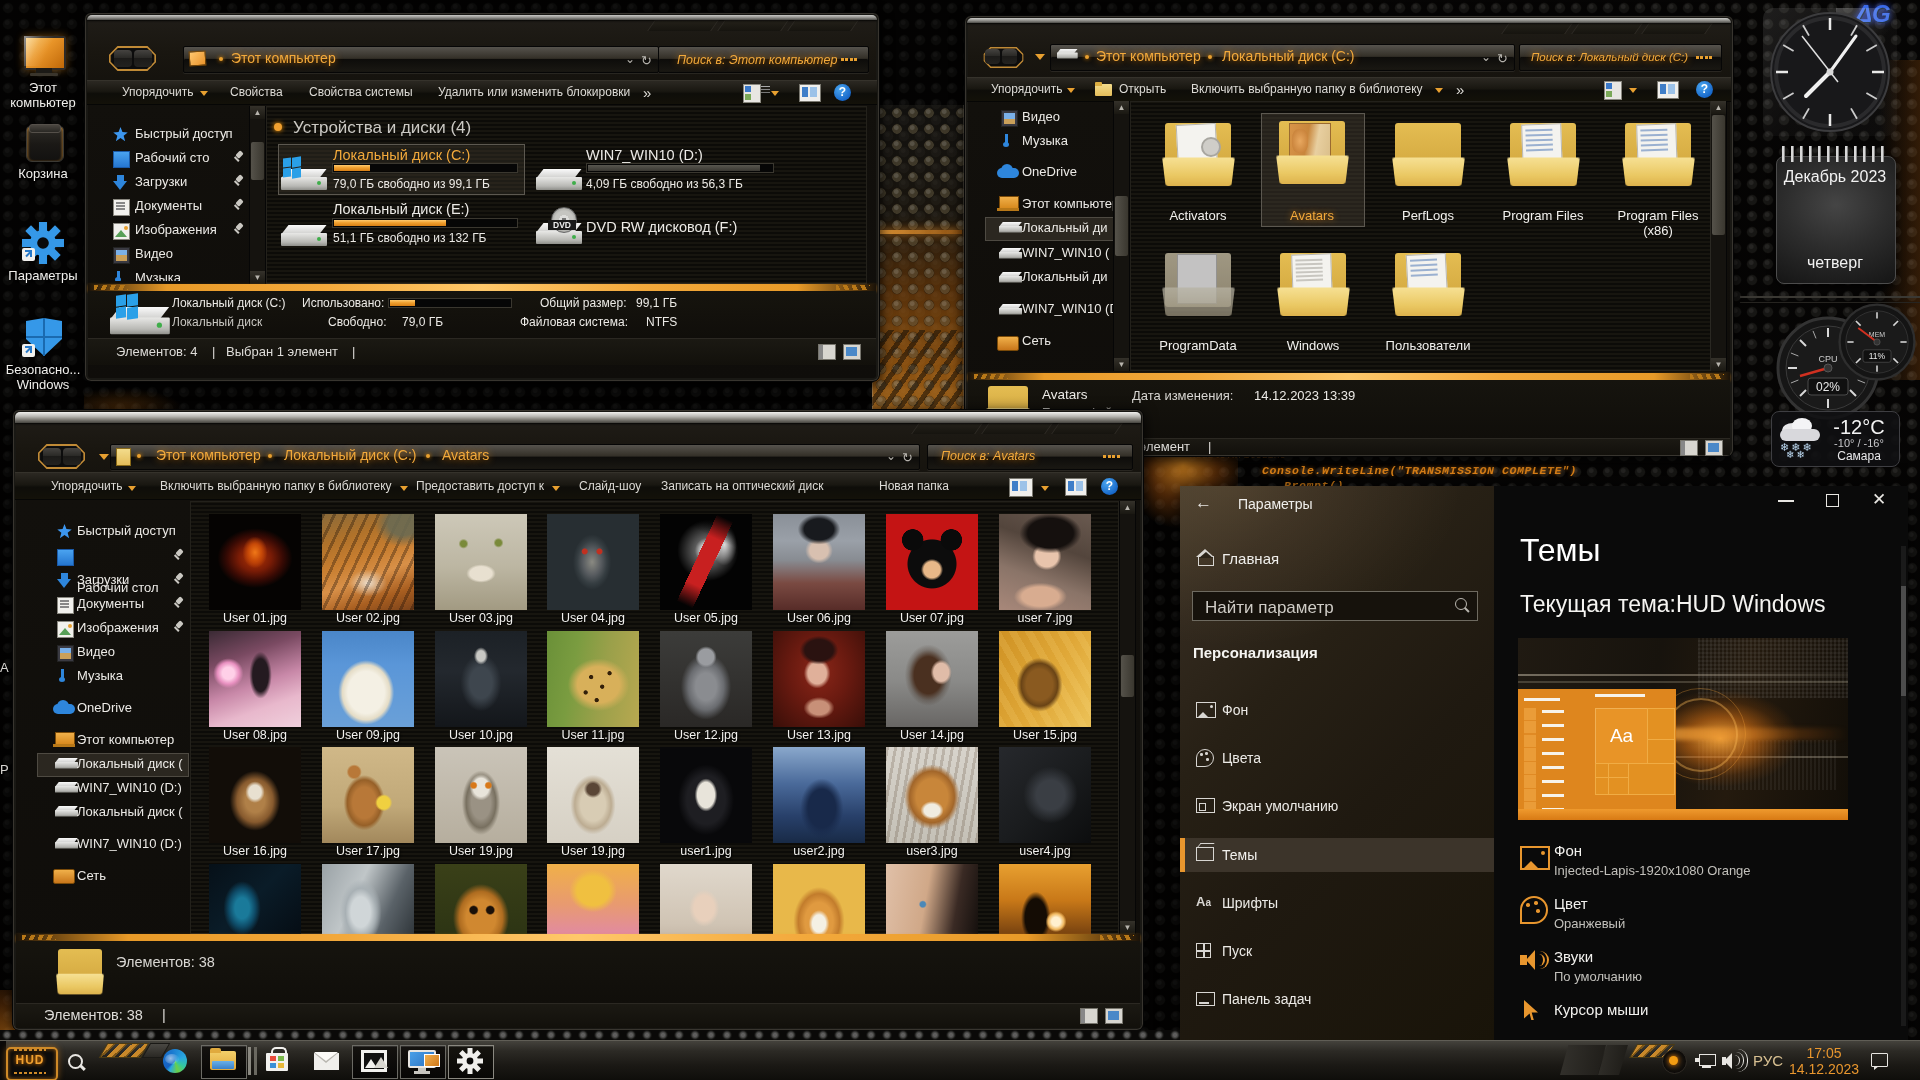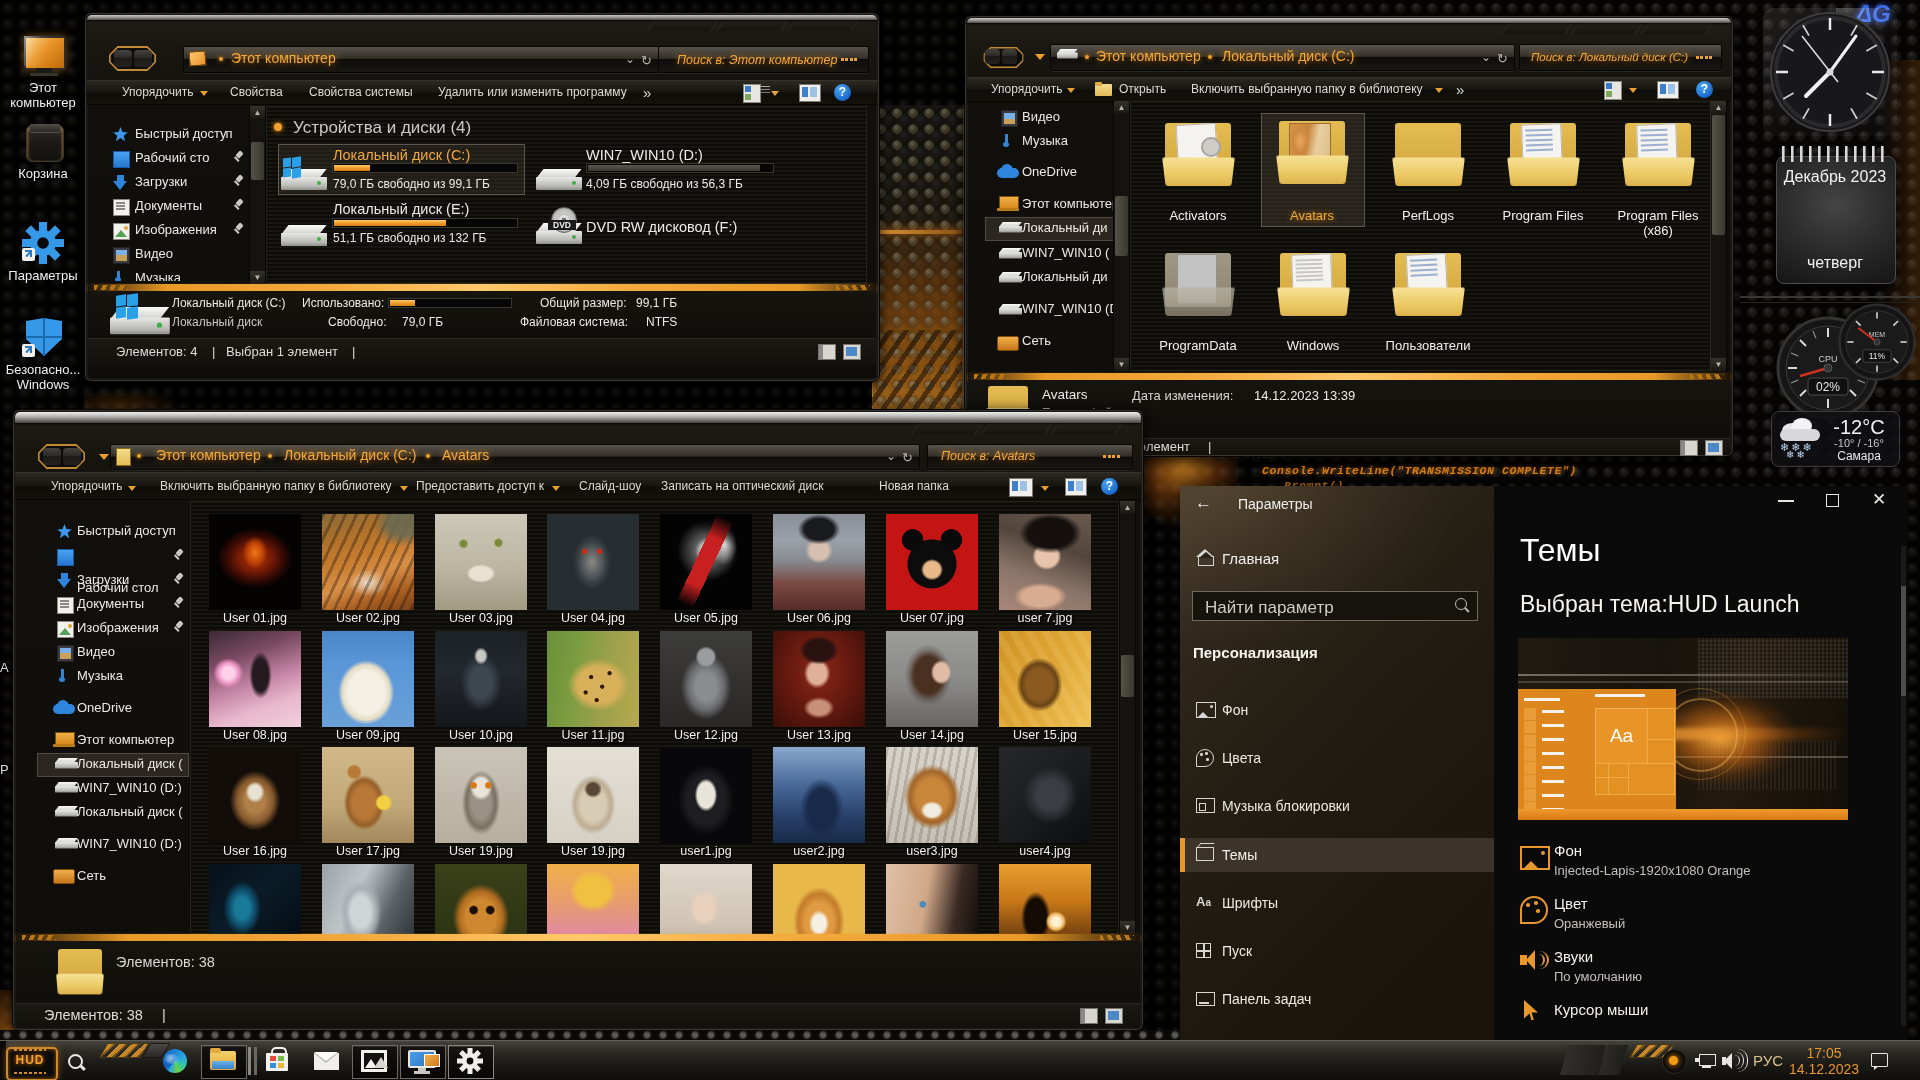--- a/index.html
+++ b/index.html
@@ -131,21 +131,21 @@
       <div class="inner"></div>
     </div>
   <div class="srch abs" style="left:592px;top:40px;">Поиск в: Этот компьютер</div>
   <div class="abs" style="left:756px;top:45px;width:17px;height:3px;background:repeating-linear-gradient(90deg,#e8a030 0 3px,rgba(0,0,0,0) 3px 4.5px);"></div>
 
   <div class="trow" style="left:2px;top:67px;width:790px;">
     <div class="titem" style="left:35px;">Упорядочить</div>
       <div class="tarr" style="left:113px;"></div>
     <div class="titem" style="left:143px;">Свойства</div>
     <div class="titem" style="left:222px;">Свойства системы</div>
-    <div class="titem" style="left:351px;">Удалить или изменить программу</div>
+    <div class="titem" style="left:351px;">Удалить или изменить блокировки</div>
     <div class="titem" style="left:556px;font-size:15px;">»</div>
     <div class="lysm" style="left:656px;top:3px;"></div>
     <div class="abs" style="left:674px;top:5px;width:9px;height:11px;background:linear-gradient(180deg,#aaa 0 1.5px,rgba(0,0,0,0) 1.5px 3px,#888 3px 4.5px,rgba(0,0,0,0) 4.5px 6px,#777 6px 7.5px,rgba(0,0,0,0) 7.5px);"></div>
     <div class="tarr" style="left:684px;"></div>
     <div class="pvic" style="left:712px;top:3px;"></div>
     <div class="helpq" style="left:747px;top:3px;">?</div>
   </div>
 
   <div class="nico" style="left:28px;top:114px;background:#3c96ee;clip-path:polygon(50% 0,63% 33%,98% 36%,71% 58%,81% 95%,50% 73%,19% 95%,29% 58%,2% 36%,37% 33%);"></div>
   <div class="navitem" style="left:50px;top:110px;">Быстрый дост<span style="letter-spacing:-1px;">уп</span></div>
@@ -760,42 +760,42 @@
   <div class="abs" style="left:42px;top:216px;color:#eceae6;font-size:14px;">Фон</div>
   <div class="abs" style="left:16px;top:263px;width:16px;height:16px;border:1.5px solid #d8d6d2;border-radius:50% 50% 50% 0;">
       <div style="position:absolute;left:3px;top:3px;width:2.5px;height:2.5px;border-radius:50%;background:#d8d6d2;"></div>
       <div style="position:absolute;left:8px;top:2px;width:2.5px;height:2.5px;border-radius:50%;background:#d8d6d2;"></div>
       <div style="position:absolute;left:9px;top:8px;width:2.5px;height:2.5px;border-radius:50%;background:#d8d6d2;"></div>
     </div>
   <div class="abs" style="left:42px;top:264px;color:#eceae6;font-size:14px;">Цвета</div>
   <div class="abs" style="left:16px;top:312px;width:17px;height:13px;border:1.5px solid #d8d6d2;">
       <div style="position:absolute;left:2px;bottom:1px;width:5px;height:6px;border:1px solid #d8d6d2;"></div>
     </div>
-  <div class="abs" style="left:42px;top:312px;color:#eceae6;font-size:14px;">Музыка блокировки</div>
+  <div class="abs" style="left:42px;top:312px;color:#eceae6;font-size:14px;">Экран умолчанию</div>
   <div class="abs" style="left:0px;top:352px;width:314px;height:34px;background:#3c342a;"></div>
   <div class="abs" style="left:0px;top:352px;width:5px;height:34px;background:#e8962e;"></div>
   <div class="abs" style="left:16px;top:361px;width:16px;height:12px;border:1.5px solid #d8d6d2;"></div>
   <div class="abs" style="left:19px;top:357px;width:13px;height:3px;background:#3c342a;border-left:1.5px solid #d8d6d2;border-top:1.5px solid #d8d6d2;transform:skewX(-40deg);"></div>
   <div class="abs" style="left:42px;top:361px;color:#f2f1ee;font-size:14px;">Темы</div>
   <div class="abs" style="left:16px;top:408px;color:#d8d6d2;font-size:13px;font-weight:bold;">А<span style="font-size:10px;">а</span></div>
   <div class="abs" style="left:42px;top:409px;color:#eceae6;font-size:14px;">Шрифты</div>
   <div class="abs" style="left:16px;top:457px;width:15px;height:15px;">
       <div style="position:absolute;left:0;top:0;width:6px;height:6px;border:1px solid #d8d6d2;"></div>
       <div style="position:absolute;right:0;top:0;width:5px;height:6px;border:1px solid #d8d6d2;"></div>
       <div style="position:absolute;left:0;bottom:0;width:6px;height:5px;border:1px solid #d8d6d2;"></div>
       <div style="position:absolute;right:0;bottom:0;width:5px;height:5px;border:1px solid #d8d6d2;"></div>
     </div>
   <div class="abs" style="left:42px;top:457px;color:#eceae6;font-size:14px;">Пуск</div>
   <div class="abs" style="left:16px;top:506px;width:17px;height:12px;border:1.5px solid #d8d6d2;">
       <div style="position:absolute;left:2px;bottom:1px;width:10px;height:2px;background:#d8d6d2;"></div>
     </div>
   <div class="abs" style="left:42px;top:505px;color:#eceae6;font-size:14px;">Панель задач</div>
 
   <div class="abs" style="left:340px;top:46px;color:#ffffff;font-size:32px;font-weight:300;">Темы</div>
-  <div class="abs" style="left:340px;top:105px;color:#f5f4f1;font-size:23px;font-weight:300;">Выбран тема:HUD Launch</div>
+  <div class="abs" style="left:340px;top:105px;color:#f5f4f1;font-size:23px;font-weight:300;">Текущая тема:HUD Windows</div>
 
   <div class="abs" style="left:338px;top:152px;width:330px;height:182px;background:linear-gradient(100deg,#201a12 0%,#17130d 40%,#241a0e 65%,#120e08 100%);overflow:hidden;">
     <div style="position:absolute;left:0;top:36px;width:330px;height:2px;background:linear-gradient(90deg,rgba(200,190,170,.5),rgba(120,110,95,.7) 60%,rgba(60,55,45,.4));"></div>
     <div style="position:absolute;left:0;top:43px;width:330px;height:1.5px;background:rgba(150,140,120,.35);"></div>
     <div style="position:absolute;left:130px;top:118px;width:200px;height:2px;background:rgba(170,160,140,.4);"></div>
     <div style="position:absolute;right:0;top:0;width:150px;height:60px;background:repeating-linear-gradient(90deg,rgba(200,200,200,.08) 0 2px,rgba(0,0,0,0) 2px 4px),repeating-linear-gradient(0deg,rgba(200,200,200,.06) 0 2px,rgba(0,0,0,0) 2px 4px);"></div>
     <div style="position:absolute;right:10px;bottom:30px;width:140px;height:50px;background:repeating-linear-gradient(90deg,rgba(200,200,200,.07) 0 2px,rgba(0,0,0,0) 2px 4px);"></div>
     <div style="position:absolute;left:110px;top:40px;width:220px;height:110px;background:radial-gradient(ellipse 45% 55% at 42% 55%,rgba(255,170,60,.9) 0%,rgba(230,120,20,.55) 35%,rgba(140,70,10,.25) 62%,rgba(0,0,0,0) 80%);"></div>
     <div style="position:absolute;left:155px;top:90px;width:175px;height:12px;background:linear-gradient(90deg,rgba(255,170,60,.65),rgba(200,100,15,.25) 70%,rgba(0,0,0,0));filter:blur(2px);"></div>
     <div style="position:absolute;left:146px;top:60px;width:70px;height:70px;border-radius:50%;border:2px solid rgba(255,190,90,.38);"></div>

